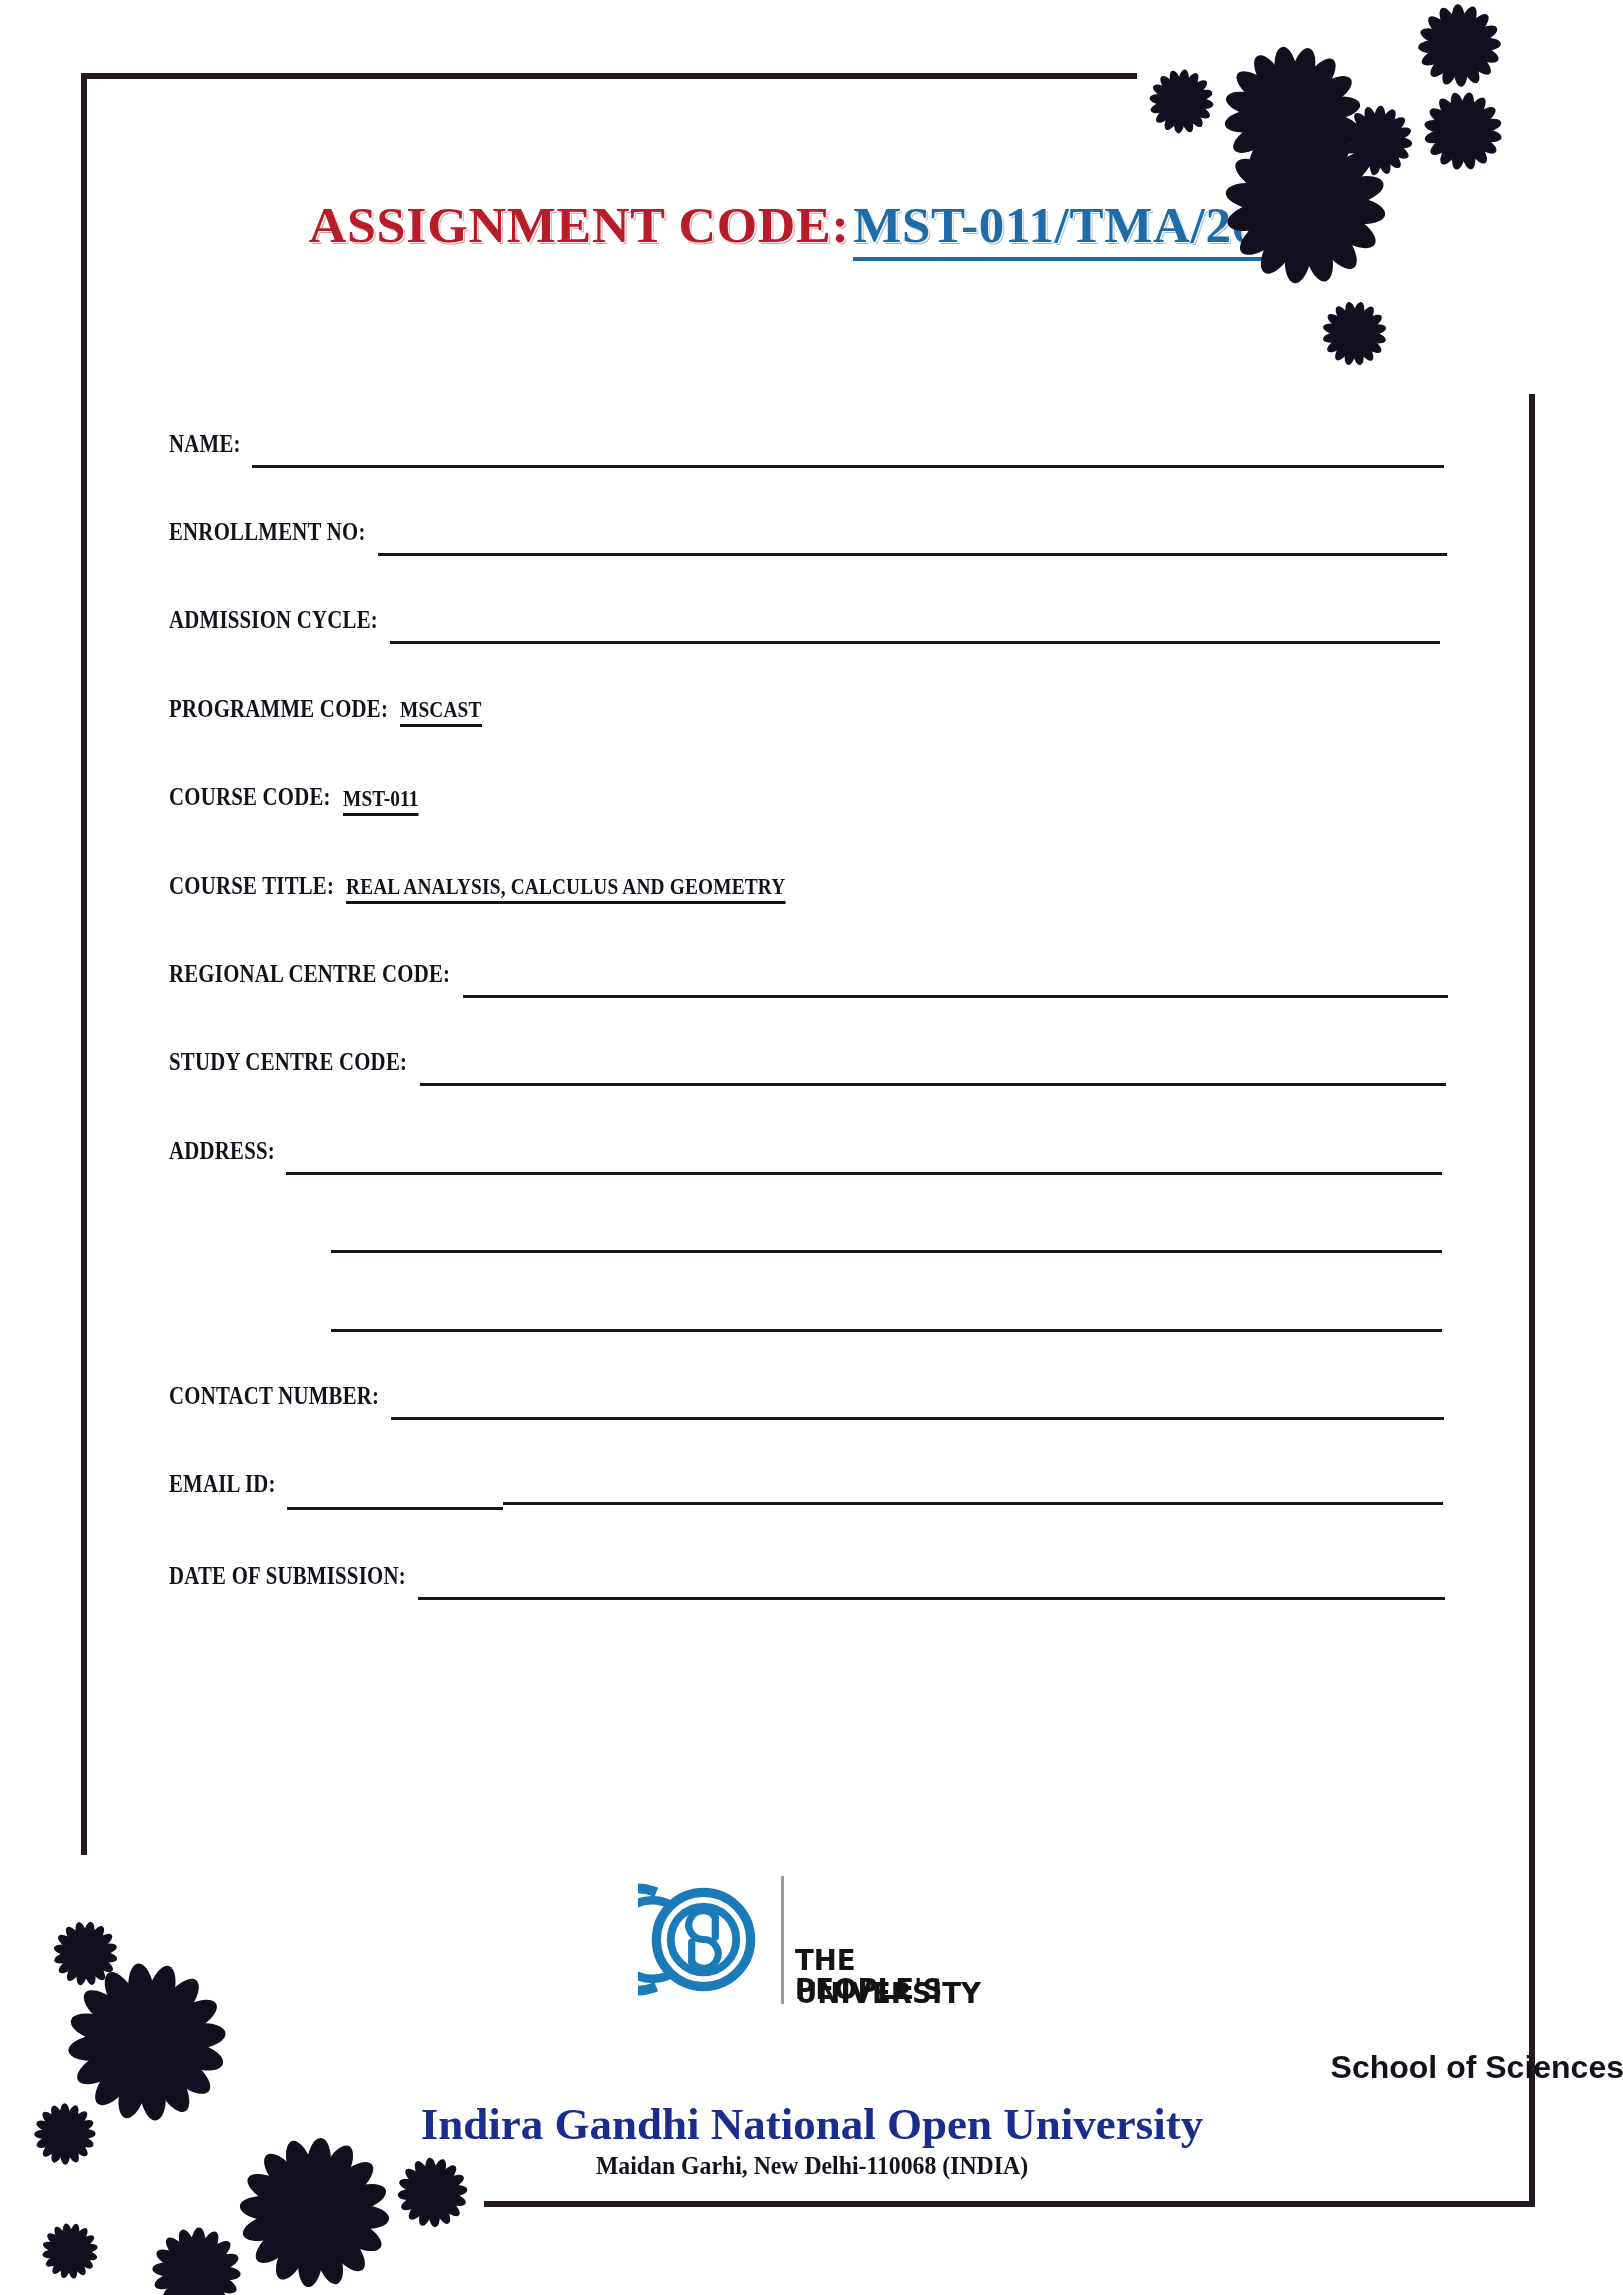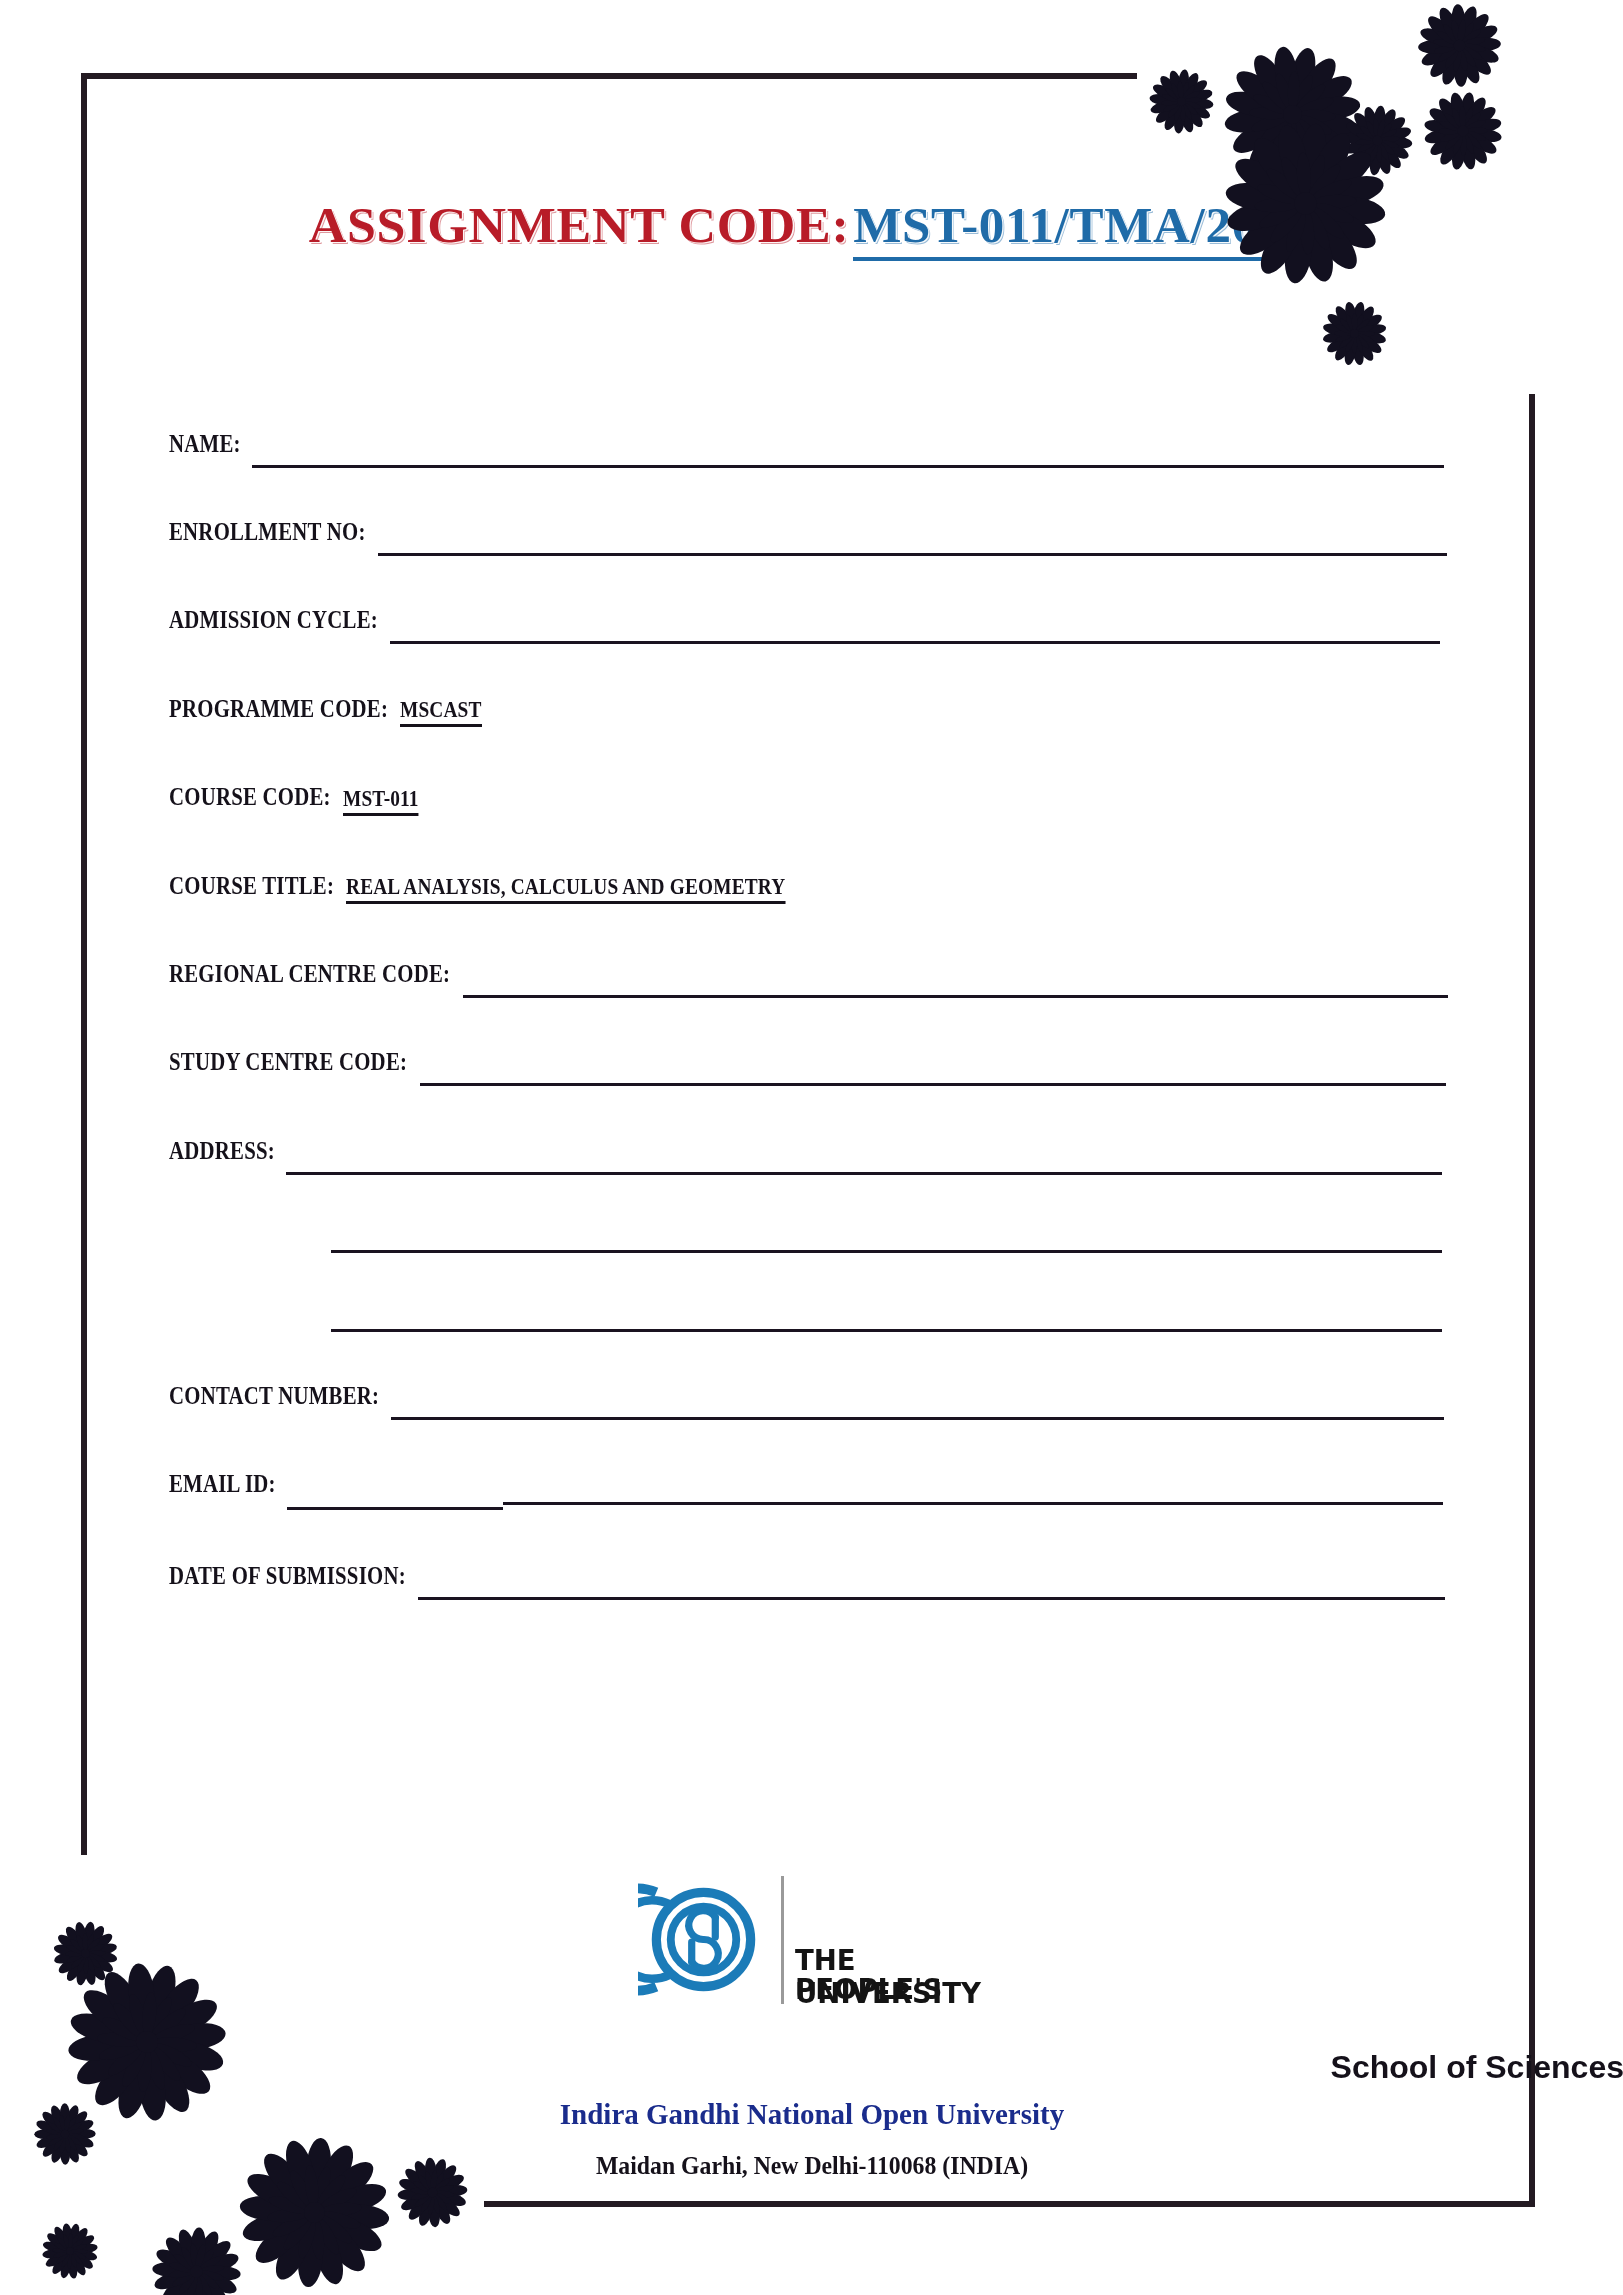--- a/index.html
+++ b/index.html
@@ -51,21 +51,21 @@
              color:#141414; font-size:29px; letter-spacing:0px; line-height:1;
              transform:scaleX(.95); transform-origin:left center;}
   #logo-tag1{top:77px;}
   #logo-tag2{top:110px;}
 
   #school{position:absolute; left:0; top:2049px; width:1624px; text-align:right;
           font-family:Liberation Sans, sans-serif; font-weight:bold;
           font-size:32px; color:#15111a;}
   #univ{position:absolute; left:0; top:2098px; width:1624px; text-align:center;
         font-family:"Liberation Serif", serif; font-weight:bold;
-        font-size:29px; color:#1A2C8C; letter-spacing:0px;}
+        font-size:45px; color:#1A2C8C; letter-spacing:0px;}
   #addr{position:absolute; left:0; top:2152px; width:1624px; text-align:center;
         font-family:"Liberation Serif", serif; font-weight:bold;
         font-size:25px; color:#15111a; transform:scaleX(.95);}
 
   
   .flower{position:absolute; pointer-events:none;}
 </style>
 </head>
 <body>
 

